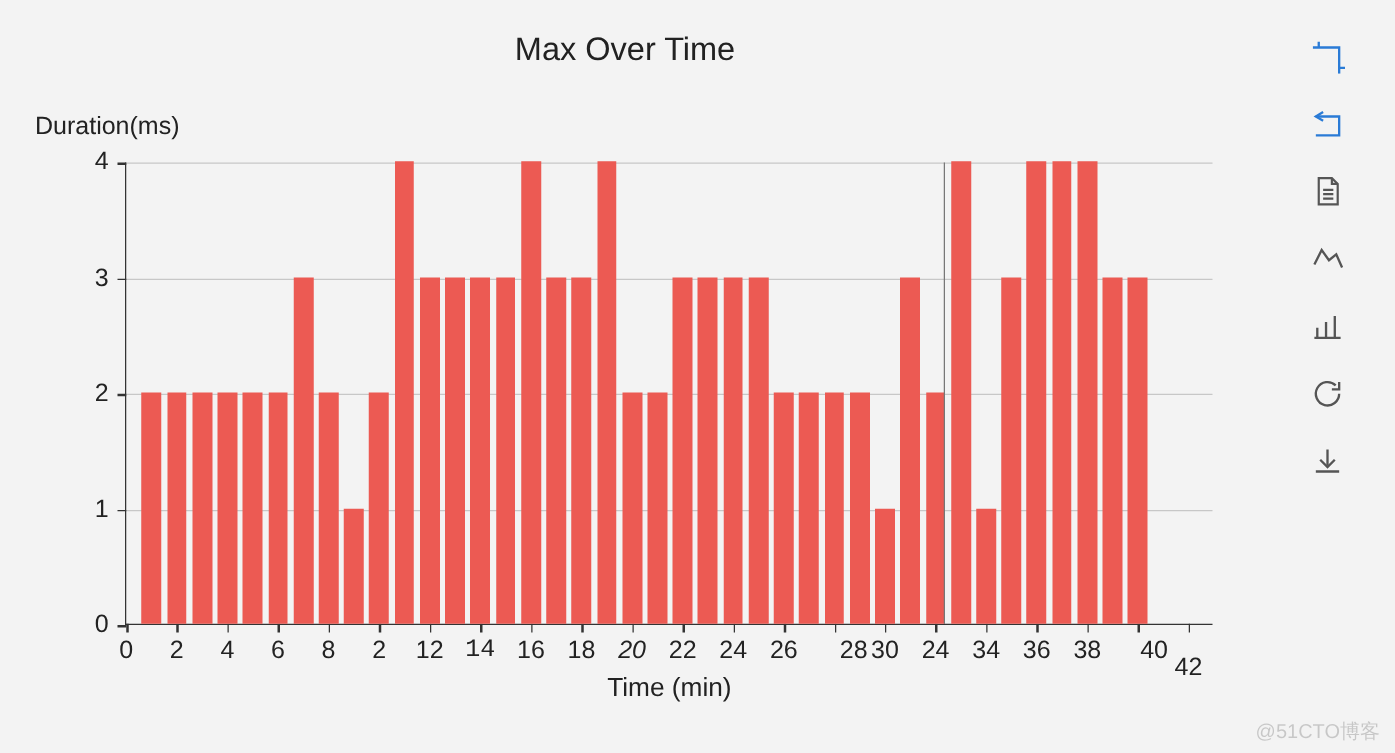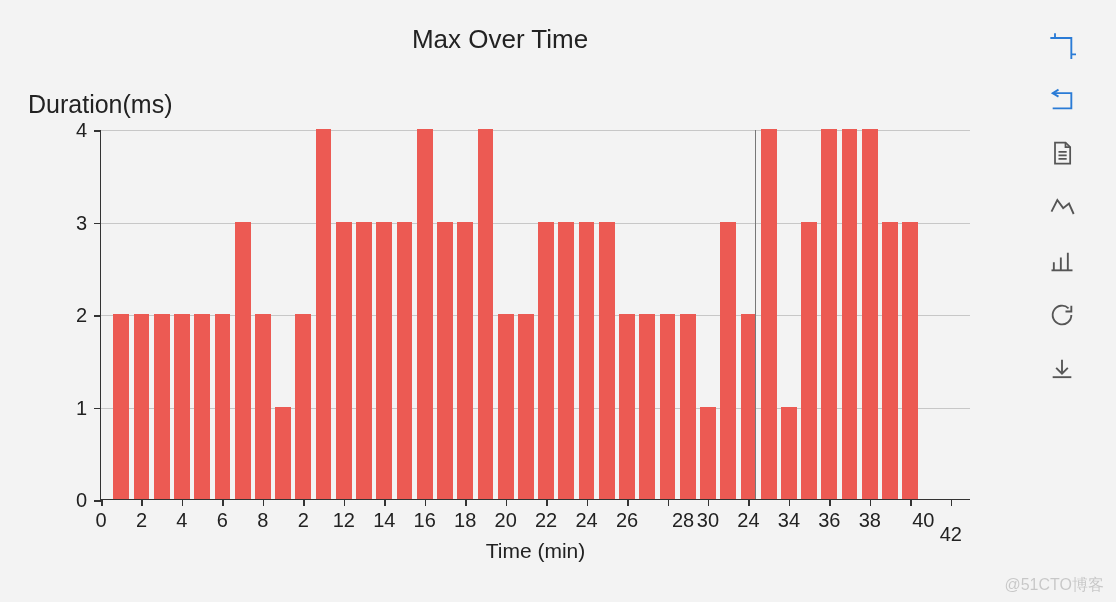--- a/index.html
+++ b/index.html
@@ -21,21 +21,21 @@
     top: 24px;
     left: 0; width: 1000px;
     text-align: center;
     font-size: 26px;
     color: #222;
   }
   .ylabel {
     position: absolute;
     left: 28px;
     top: 90px;
-    font-size: 25px;
+    font-size: 20px;
     color: #222;
   }
   .plot {
     position: absolute;
     left: 100px;
     top: 130px;
     width: 870px;
     height: 370px;
     border-left: 1.5px solid #333;
     border-bottom: 1.5px solid #333;
@@ -153,27 +153,27 @@
       <div class="x-tick" style="left: 80.9302px;">4</div>
       <div class="x-tick-mark" style="left: 121.395px;"></div>
       <div class="x-tick" style="left: 121.395px;">6</div>
       <div class="x-tick-mark" style="left: 161.86px;"></div>
       <div class="x-tick" style="left: 161.86px;">8</div>
       <div class="x-tick-mark" style="left: 202.326px;"></div>
       <div class="x-tick" style="left: 202.326px;">2</div>
       <div class="x-tick-mark" style="left: 242.791px;"></div>
       <div class="x-tick" style="left: 242.791px;">12</div>
       <div class="x-tick-mark" style="left: 283.256px;"></div>
-      <div class="x-tick" style="left: 283.256px;">14</div>
+      <div class="x-tick" style="left: 283.256px; font-family: Liberation Mono, monospace;">14</div>
       <div class="x-tick-mark" style="left: 323.721px;"></div>
       <div class="x-tick" style="left: 323.721px;">16</div>
       <div class="x-tick-mark" style="left: 364.186px;"></div>
       <div class="x-tick" style="left: 364.186px;">18</div>
       <div class="x-tick-mark" style="left: 404.651px;"></div>
-      <div class="x-tick" style="left: 404.651px;">20</div>
+      <div class="x-tick" style="left: 404.651px; font-style: italic;">20</div>
       <div class="x-tick-mark" style="left: 445.116px;"></div>
       <div class="x-tick" style="left: 445.116px;">22</div>
       <div class="x-tick-mark" style="left: 485.581px;"></div>
       <div class="x-tick" style="left: 485.581px;">24</div>
       <div class="x-tick-mark" style="left: 526.047px;"></div>
       <div class="x-tick" style="left: 526.047px;">26</div>
       <div class="x-tick-mark" style="left: 566.512px;"></div>
       <div class="x-tick" style="left: 582px;">28</div>
       <div class="x-tick-mark" style="left: 606.977px;"></div>
       <div class="x-tick" style="left: 606.977px;">30</div>

